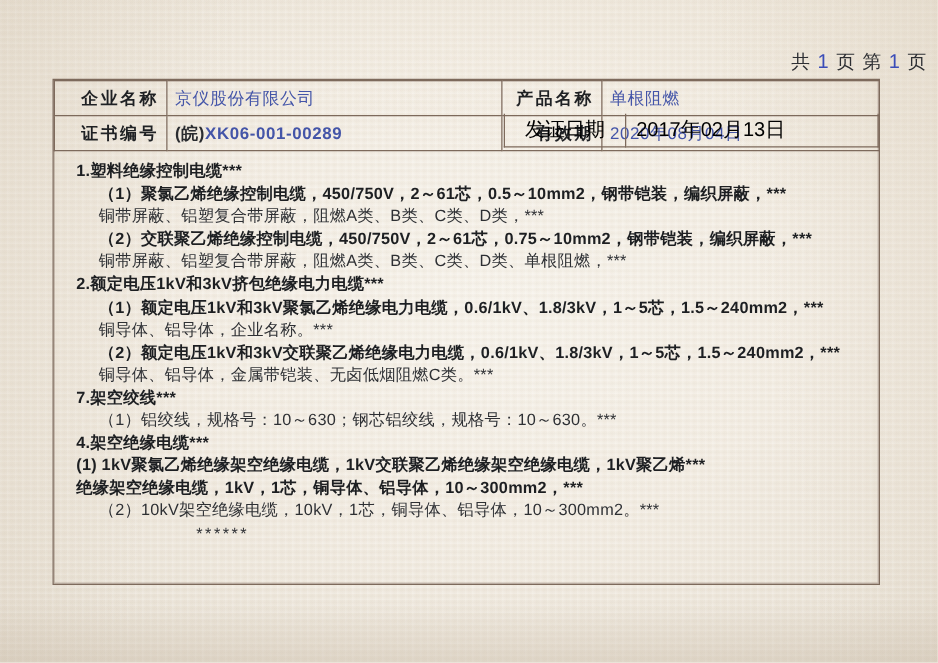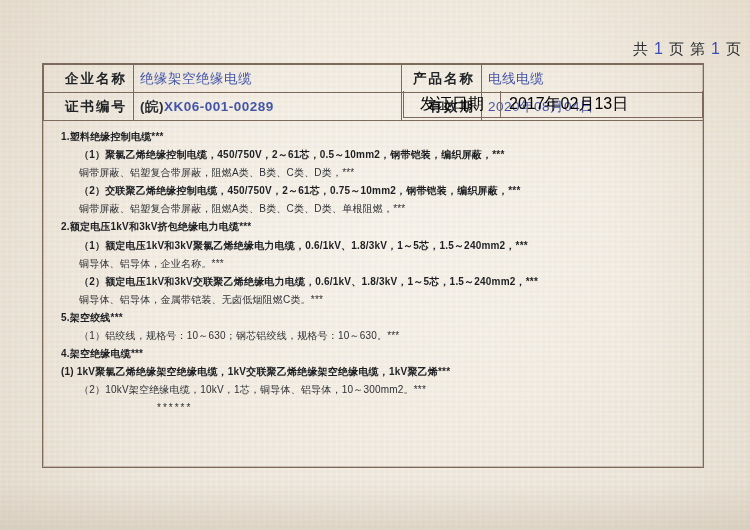--- a/index.html
+++ b/index.html
@@ -117,21 +117,21 @@
     position: absolute;
     left: 0;
     right: 0;
     top: 56px;
     bottom: 0;
     padding: 8px 14px 6px 18px;
     box-sizing: border-box;
     overflow: hidden;
   }
   .line {
-    font-size: 10px;
+    font-size: 13px;
     line-height: 18.1px;
     color: #2e3034;
     white-space: nowrap;
     letter-spacing: 0.2px;
   }
   .line.b {
     font-weight: bold;
     color: #1d1f22;
   }
   .line.indent1 { padding-left: 18px; }
@@ -174,23 +174,23 @@
     <table class="hdr">
       <colgroup>
         <col style="width:90px">
         <col style="width:268px">
         <col style="width:80px">
         <col style="width:222px">
       </colgroup>
       <tbody>
         <tr>
           <td class="lbl">企业名称</td>
-          <td class="val">绝缘架空绝缘电缆</td>
+          <td class="val">京仪股份有限公司</td>
           <td class="lbl">产品名称</td>
-          <td class="val">电线电缆</td>
+          <td class="val">单根阻燃</td>
         </tr>
         <tr>
           <td class="lbl">证书编号</td>
           <td class="val-strong">
             <span>(皖)</span><span class="cert-blue">XK06-001-00289</span>
           </td>
           <td class="lbl">有效期</td>
           <td class="val">2020年08月04日</td>
         </tr>
       </tbody>
@@ -205,24 +205,25 @@
         <div class="line b">1.塑料绝缘控制电缆***</div>
         <div class="line b indent1">（1）聚氯乙烯绝缘控制电缆，450/750V，2～61芯，0.5～10mm2，钢带铠装，编织屏蔽，***</div>
         <div class="line indent1">铜带屏蔽、铝塑复合带屏蔽，阻燃A类、B类、C类、D类，***</div>
         <div class="line b indent1">（2）交联聚乙烯绝缘控制电缆，450/750V，2～61芯，0.75～10mm2，钢带铠装，编织屏蔽，***</div>
         <div class="line indent1">铜带屏蔽、铝塑复合带屏蔽，阻燃A类、B类、C类、D类、单根阻燃，***</div>
         <div class="line b">2.额定电压1kV和3kV挤包绝缘电力电缆***</div>
         <div class="line b indent1">（1）额定电压1kV和3kV聚氯乙烯绝缘电力电缆，0.6/1kV、1.8/3kV，1～5芯，1.5～240mm2，***</div>
         <div class="line indent1">铜导体、铝导体，企业名称。***</div>
         <div class="line b indent1">（2）额定电压1kV和3kV交联聚乙烯绝缘电力电缆，0.6/1kV、1.8/3kV，1～5芯，1.5～240mm2，***</div>
         <div class="line indent1">铜导体、铝导体，金属带铠装、无卤低烟阻燃C类。***</div>
-        <div class="line b">5.架空绞线***</div>
+        <div class="line b">7.架空绞线***</div>
         <div class="line indent1">（1）铝绞线，规格号：10～630；钢芯铝绞线，规格号：10～630。***</div>
         <div class="line b">4.架空绝缘电缆***</div>
         <div class="line b">(1) 1kV聚氯乙烯绝缘架空绝缘电缆，1kV交联聚乙烯绝缘架空绝缘电缆，1kV聚乙烯***</div>
+        <div class="line b">绝缘架空绝缘电缆，1kV，1芯，铜导体、铝导体，10～300mm2，***</div>
         <div class="line indent1">（2）10kV架空绝缘电缆，10kV，1芯，铜导体、铝导体，10～300mm2。***</div>
         <div class="line stars">******</div>
       </div>
   </div>
 
   <div class="shadow-bottom"></div>
   <div class="shadow-right"></div>
 </div>
 
 </body></html>

